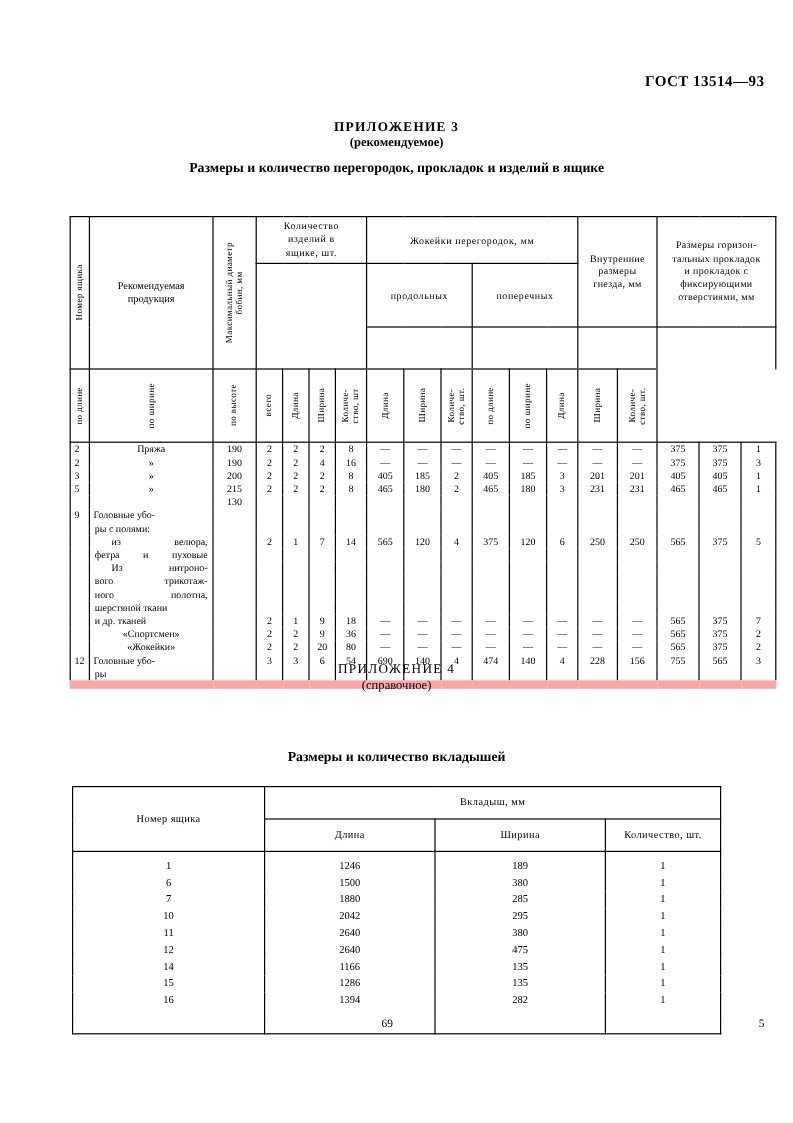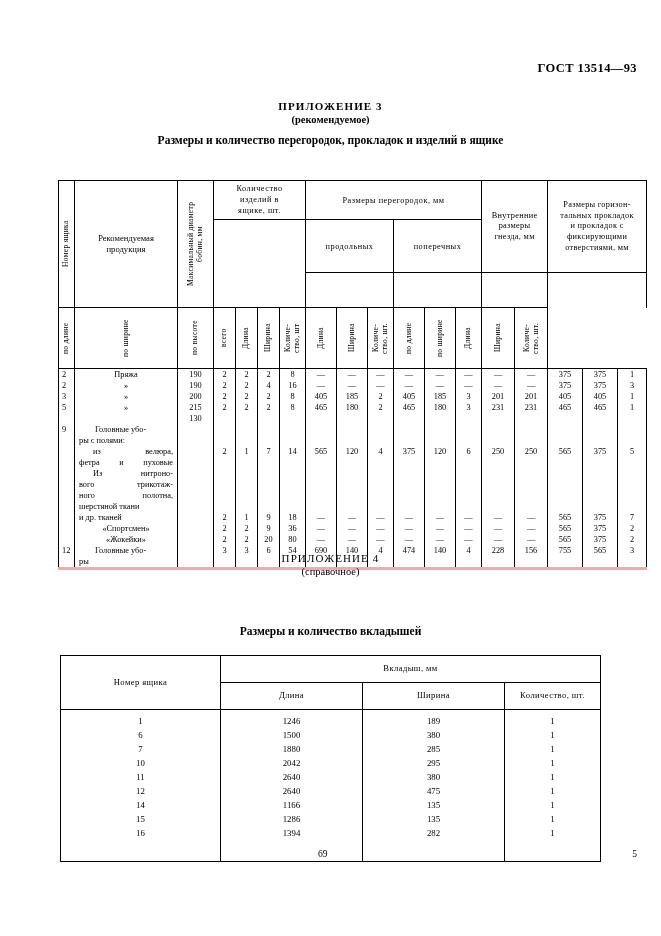--- a/index.html
+++ b/index.html
@@ -112,34 +112,34 @@
   .inner-col { width: 33px; }
   .horiz-col { width: 35px; }
   .horiz-qty-col { width: 29px; }
 
   #table1 tbody td {
     height: 11px;
     border-top: none;
     border-bottom: none;
   }
   #table1 tbody tr.first-body td { border-top: 1px solid #000; }
-  #table1 tbody tr.last-body td { border-bottom: 3px solid #fca5a5; }
+  #table1 tbody tr.last-body td { border-bottom: 7px solid #fca5a5; }
 
   .prod-cell {
     text-align: center;
     padding: 0 3px;
     font-size: 8.4px;
   }
   .prod-left { text-align: left; padding-left: 4px; }
   .prod-just {
     text-align: justify;
     text-align-last: justify;
     padding: 0 4px 0 4px;
   }
-  .prod-indent { padding-left: 20px; }
+  .prod-indent { padding-left: 3px; }
 
   
   #table2 {
     position: absolute;
     left: 60px;
     top: 655px;
     width: 540px;
   }
   #table2 td {
     font-size: 8.6px;
@@ -216,21 +216,21 @@
         </td>
         <td rowspan="4">
           <div style="padding:0 6px; font-size:8.6px; line-height:1.3;">Рекомендуемая<br>продукция</div>
         </td>
         <td rowspan="4">
           <div class="vert vert-cell" style="white-space:normal; height:120px; text-align:center;">Максимальный диаметр<br>бобин, мм</div>
         </td>
         <td colspan="4" class="grp">
           <div style="line-height:1.3;">Количество<br>изделий в<br>ящике, шт.</div>
         </td>
-        <td colspan="6" class="grp">Размеры  перегородок, мм</td>
+        <td colspan="6" class="grp">Жокейки  перегородок, мм</td>
         <td colspan="2" rowspan="2" class="grp-sm">
           <div style="line-height:1.3;text-align:center;">Внутренние<br>размеры<br>гнезда, мм</div>
         </td>
         <td colspan="3" rowspan="2" class="grp-sm">
           <div style="line-height:1.3;">Размеры горизон-<br>тальных прокладок<br>и прокладок с<br>фиксирующими<br>отверстиями, мм</div>
         </td>
       </tr>
       <tr>
         <td colspan="4" rowspan="2" style="border-top:none; border-bottom:none;"></td>
         <td colspan="3" class="grp">продольных</td>

